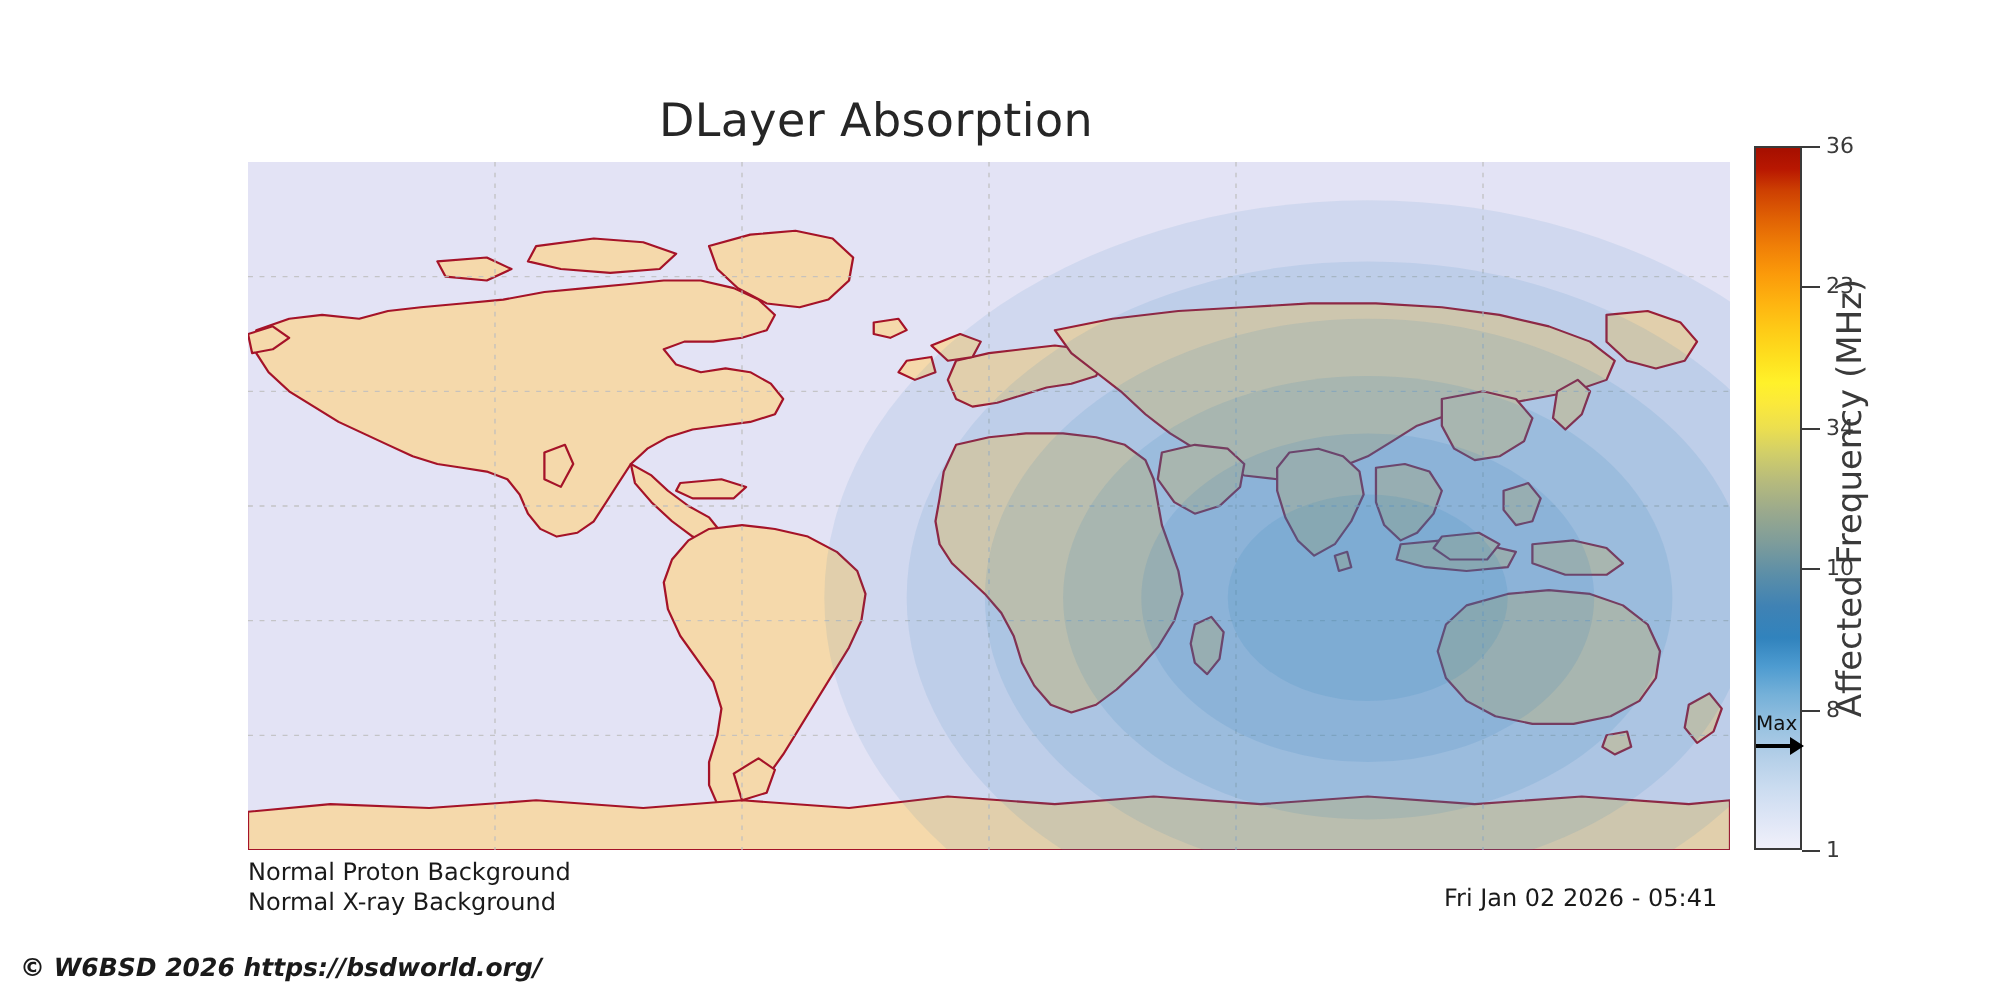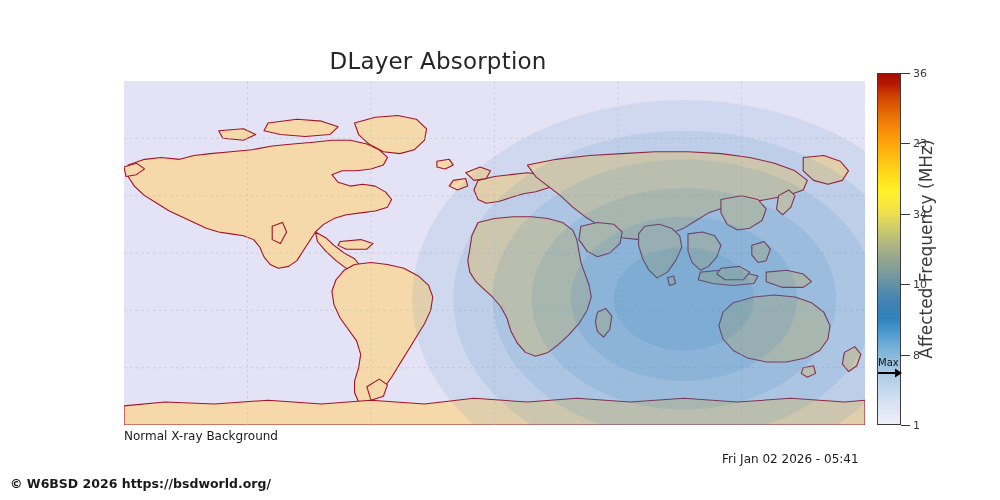--- a/index.html
+++ b/index.html
@@ -77,25 +77,25 @@
     position:absolute;left:1px;top:-1px;font-size:10px;color:#111;
     font-family:"DejaVu Sans","Liberation Sans",sans-serif;
   }
 
   
   .bg-notes{
     position:absolute;left:124px;top:429px;font-size:12px;color:#1a1a1a;
     line-height:15px;
   }
   .stamp{
-    position:absolute;left:722px;top:452px;font-size:12px;color:#1a1a1a;
+    position:absolute;left:722px;top:442px;font-size:12px;color:#1a1a1a;
   }
   .credit{
     position:absolute;left:10px;top:476px;font-size:12.5px;color:#1a1a1a;
-    font-weight:bold;
+    font-style:italic;font-weight:bold;
   }
 </style>
 </head>
 <body>
 
 <div class="title">DLayer Absorption</div>
 
 <div class="map-wrap">
 
   <svg class="map-svg" viewBox="0 0 360 180" preserveAspectRatio="none">
@@ -228,18 +228,19 @@
     <line x1="1" y1="15" x2="19" y2="15" stroke="#000" stroke-width="2"></line>
     <polygon points="18,10.5 25,15 18,19.5" fill="#000"></polygon>
   </svg>
 </div>
 
 <div class="cbar-axis-label">
   <span>Affected Frequency (MHz)</span>
 </div>
 
 <div class="bg-notes">
+  <div>Normal Proton Background</div>
   <div>Normal X-ray Background</div>
 </div>
 
 <div class="stamp">Fri Jan 02 2026 - 05:41</div>
 
 <div class="credit">© W6BSD 2026 https://bsdworld.org/</div>
 
 </body></html>

